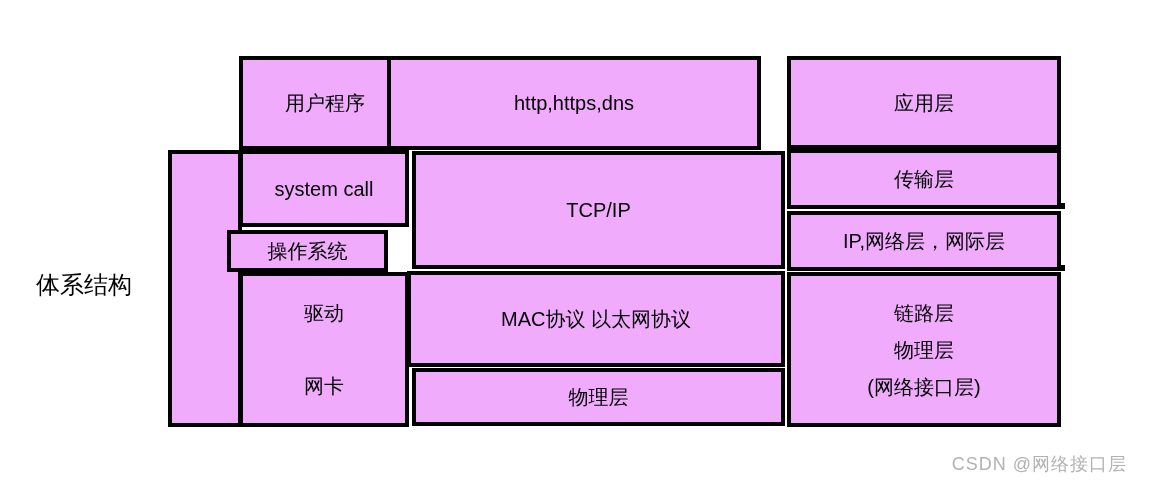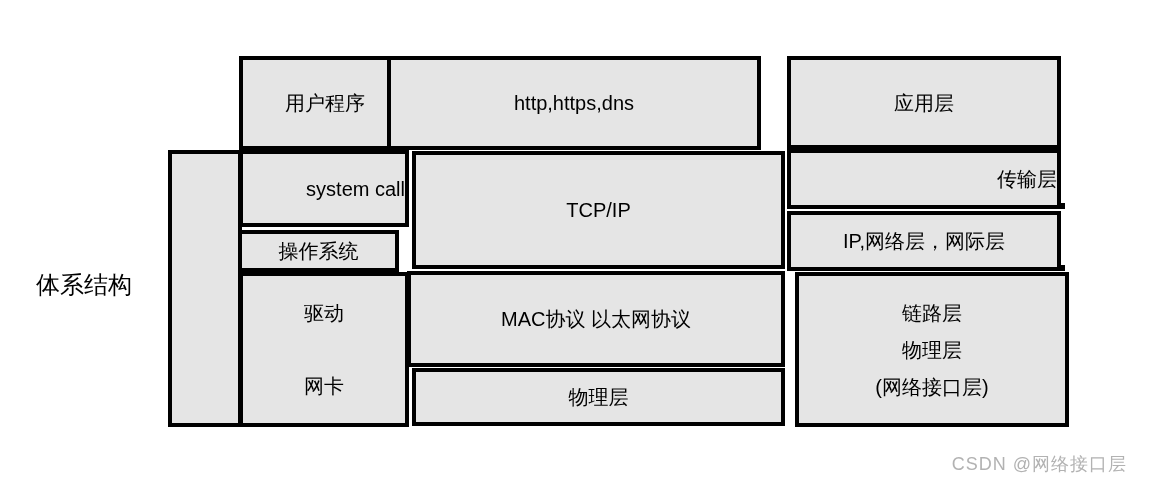--- a/index.html
+++ b/index.html
@@ -22,41 +22,41 @@
     position: absolute;
     box-sizing: border-box;
     border: 4px solid #000;
     display: flex;
     align-items: center;
     justify-content: center;
     text-align: center;
     font-size: 20px;
     color: #000;
     line-height: 1.2;
-    background: #e5e5e5;
+    background: #f0abfc;
   }
   
   .outer-bracket   { left: 168px; top: 150px; width: 74px;  height: 277px; }
   
   .user-program    { left: 239px; top: 56px;  width: 172px; height: 94px; }
-  .system-call     { left: 239px; top: 150px; width: 170px; height: 77px; justify-content: flex-end; }
-  .os              { left: 238px; top: 230px; width: 161px; height: 42px; }
+  .system-call     { left: 239px; top: 150px; width: 170px; height: 77px; }
+  .os              { left: 227px; top: 230px; width: 161px; height: 42px; }
   .driver-nic      { left: 239px; top: 272px; width: 170px; height: 155px;
                      flex-direction: column; justify-content: space-around; align-items: center; }
   
   .http            { left: 387px; top: 56px;  width: 374px; height: 94px; }
   .tcpip           { left: 412px; top: 151px; width: 373px; height: 118px; }
   .mac             { left: 407px; top: 271px; width: 378px; height: 96px; }
   .phy-mid         { left: 412px; top: 368px; width: 373px; height: 58px; }
   
   .app-layer       { left: 787px; top: 56px;  width: 274px; height: 93px; }
-  .transport-layer { left: 787px; top: 149px; width: 274px; height: 60px; justify-content: flex-end; }
+  .transport-layer { left: 787px; top: 149px; width: 274px; height: 60px; }
   .ip-layer        { left: 787px; top: 211px; width: 274px; height: 60px; }
   .link-layer      { left: 787px; top: 272px; width: 274px; height: 155px;
-                     flex-direction: column; gap: 13px; margin-left: 8px; }
+                     flex-direction: column; gap: 13px; }
   .side-label {
     position: absolute;
     left: 36px;
     top: 269px;
     font-size: 24px;
     color: #000;
   }
   .watermark {
     position: absolute;
     right: 29px;

